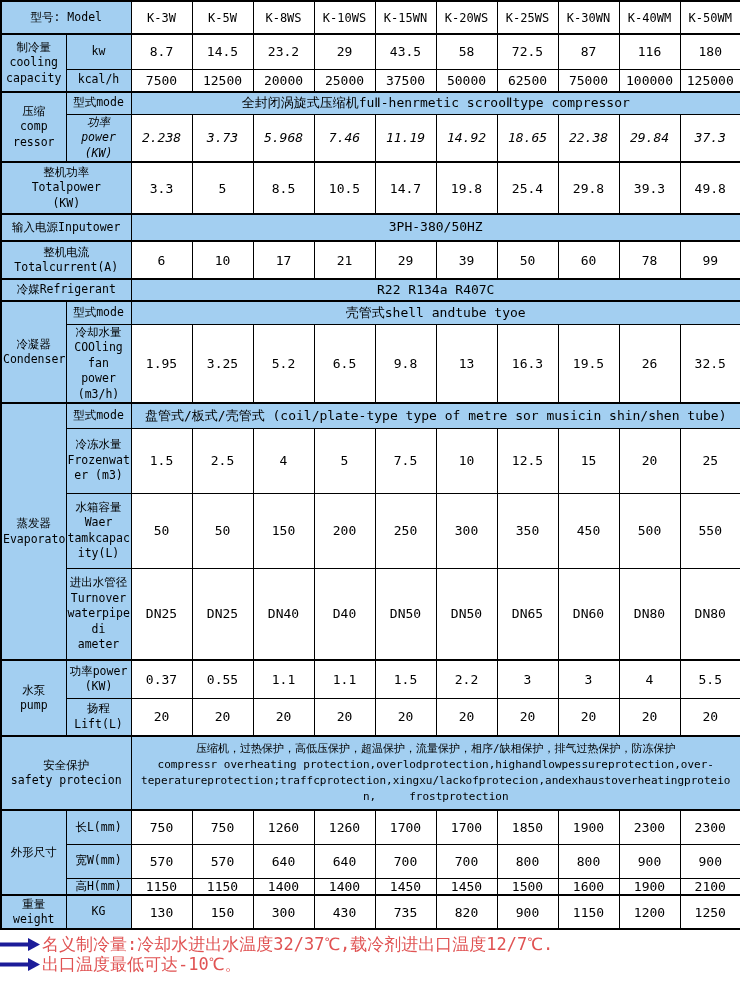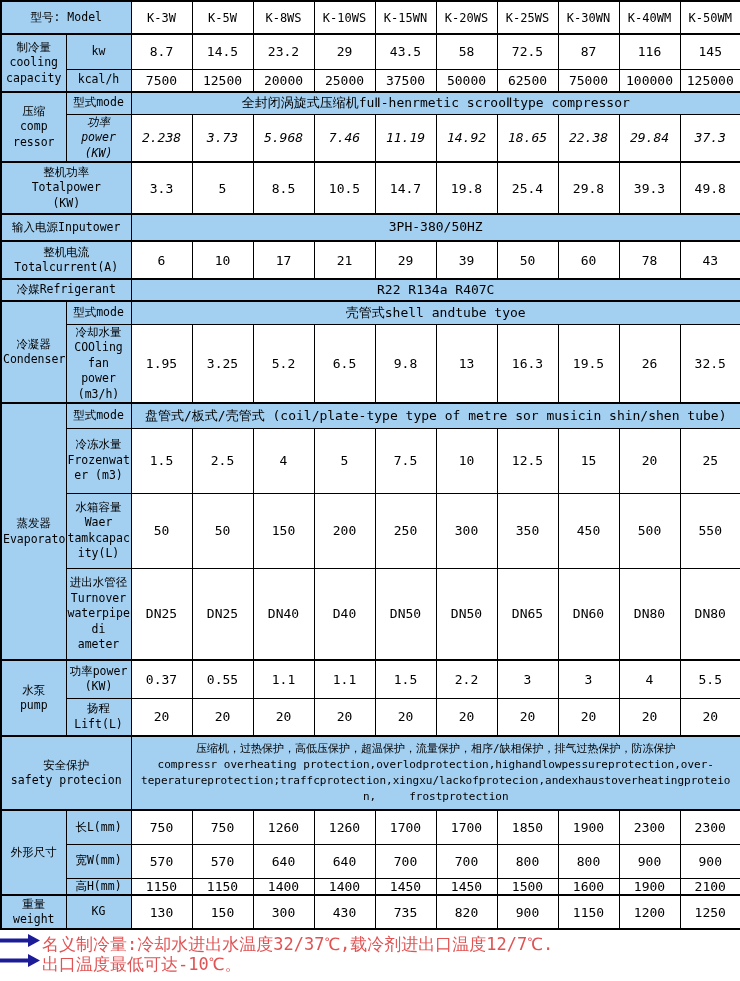--- a/index.html
+++ b/index.html
@@ -44,21 +44,21 @@
   td.model{background:#fff;font-size:12px;margin-top:13px;}
   td.data{background:#fff;font-size:13px;}
   tr.section td{border-top:2px solid var(--border);}
   .notes{
     width:740px;
     padding:4px 0 0 0;
     background:#fff;
   }
   .note{
     display:flex;
-    align-items:flex-start;
+    align-items:center;
     gap:2px;
     color:var(--note-red);
     font-size:17px;
     line-height:20px;
     white-space:nowrap;
   }
   .arrow{display:inline-block;flex:0 0 auto;}
   .arrow svg{display:block;}
 </style>
 </head>
@@ -100,21 +100,21 @@
         <td class="label">kw</td>
         <td class="data">8.7</td>
         <td class="data">14.5</td>
         <td class="data">23.2</td>
         <td class="data">29</td>
         <td class="data">43.5</td>
         <td class="data">58</td>
         <td class="data">72.5</td>
         <td class="data">87</td>
         <td class="data">116</td>
-        <td class="data">145</td>
+        <td class="data">180</td>
       </tr>
       <tr style="height: 23px;">
         <td class="label">kcal/h</td>
         <td class="data">7500</td>
         <td class="data">12500</td>
         <td class="data">20000</td>
         <td class="data">25000</td>
         <td class="data">37500</td>
         <td class="data">50000</td>
         <td class="data">62500</td>
@@ -168,21 +168,21 @@
 Totalcurrent(A)</td>
         <td class="data">6</td>
         <td class="data">10</td>
         <td class="data">17</td>
         <td class="data">21</td>
         <td class="data">29</td>
         <td class="data">39</td>
         <td class="data">50</td>
         <td class="data">60</td>
         <td class="data">78</td>
-        <td class="data">43</td>
+        <td class="data">99</td>
       </tr>
       <tr class="section" style="height: 22px;">
         <td colspan="2" class="label">冷媒Refrigerant</td>
         <td colspan="10" class="span">R22 R134a R407C</td>
       </tr>
       <tr class="section" style="height: 23px;">
         <td rowspan="2" class="label">冷凝器
 Condenser</td>
         <td class="label">型式mode</td>
         <td colspan="10" class="span">壳管式shell andtube tyoe</td>

